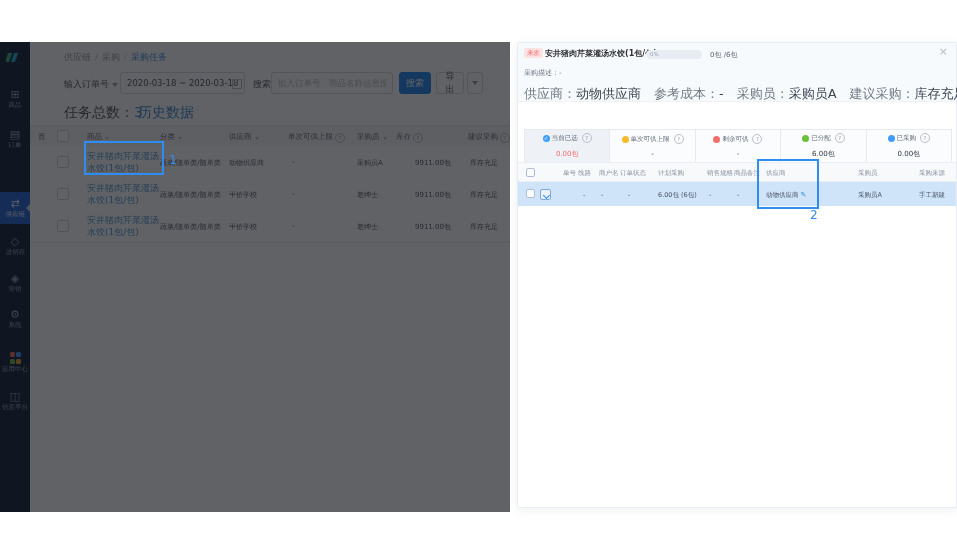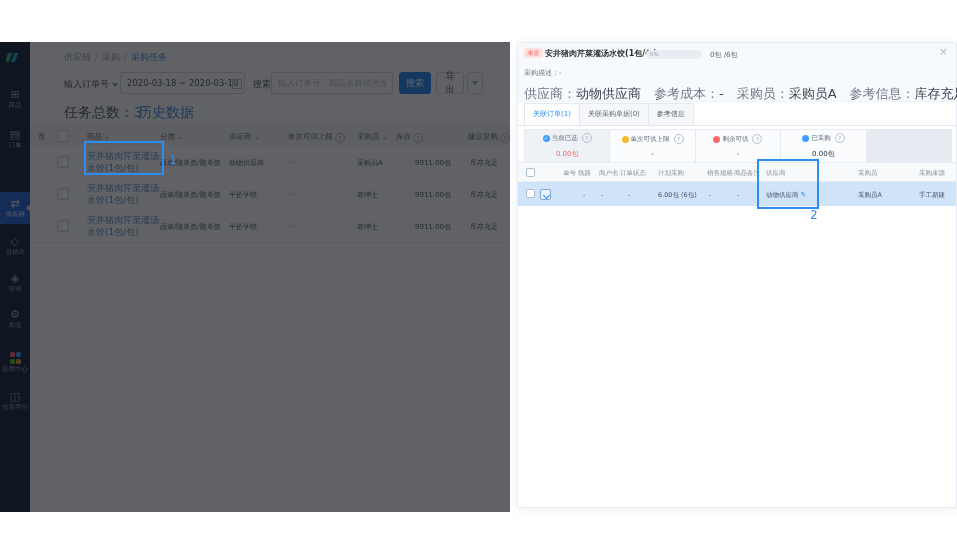--- a/index.html
+++ b/index.html
@@ -204,29 +204,24 @@
     <span class="badge">未发</span>
     <span class="m-title">安井猪肉芹菜灌汤水饺(1包/包)</span>
     <span class="prog"><span>0%</span></span>
     <span class="prog-cnt">0包 /6包</span>
     <span class="m-close"></span>
     <span class="m-desc"><span>采购描述：</span><span>-</span></span>
     <div class="m-info">
       <span><span>供应商：</span><b>动物供应商</b></span>
       <span><span>参考成本：</span><b>-</b></span>
       <span><span>采购员：</span><b>采购员A</b></span>
-      <span><span>参考信息：</span><b>库存充足</b></span>
-    </div>
-  </div>
-
-  <div class="m-tabs">
-    <span class="mtab on">关联订单(1)</span>
-    <span class="mtab">关联采购单据(0)</span>
-    <span class="mtab">参考信息</span>
-  </div>
+      <span><span>建议采购：</span><b>库存充足</b></span>
+    </div>
+  </div>
+
 
   <div class="m-stats">
     <div class="scard first">
       <span class="srow">
           <span class="dot d1"></span>
           <span>当前已选</span>
           <span class="qi"></span>
         </span>
       <span class="sval red">0.00包</span>
     </div>
@@ -238,20 +233,28 @@
         </span>
       <span class="sval">-</span>
     </div>
     <div class="scard">
       <span class="srow">
           <span class="dot d3"></span>
           <span>剩余可供</span>
           <span class="qi"></span>
         </span>
       <span class="sval">-</span>
+    </div>
+    <div class="scard">
+      <span class="srow">
+          <span class="dot d4"></span>
+          <span>已分配</span>
+          <span class="qi"></span>
+        </span>
+      <span class="sval">6.00包</span>
     </div>
     <div class="scard">
       <span class="srow">
           <span class="dot d5"></span>
           <span>已采购</span>
           <span class="qi"></span>
         </span>
       <span class="sval">0.00包</span>
     </div>
   </div>

